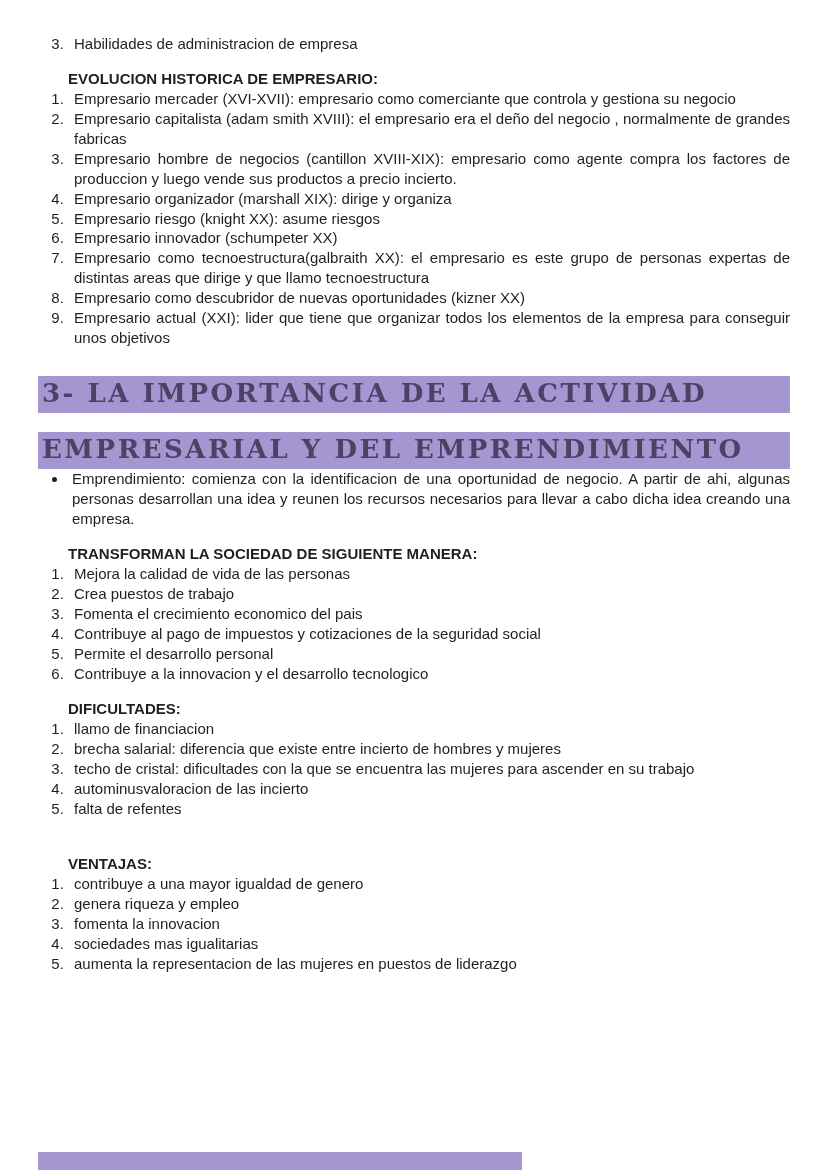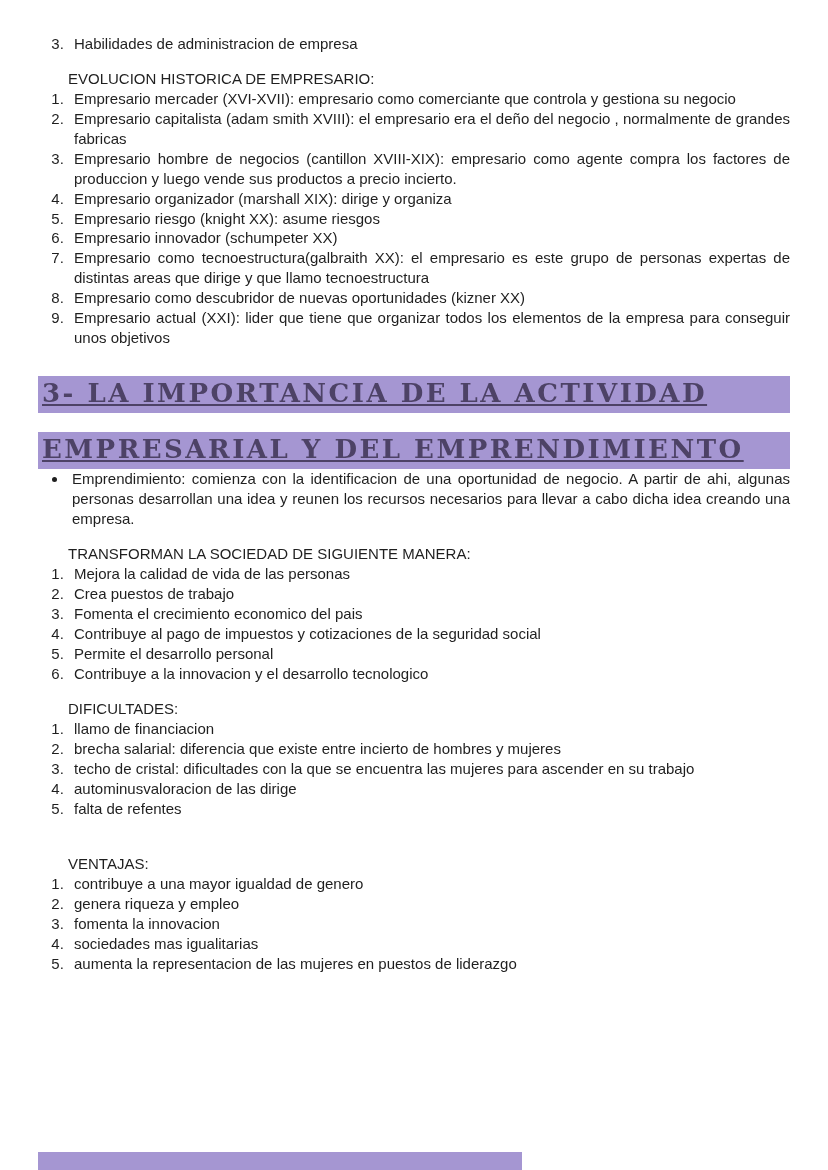--- a/index.html
+++ b/index.html
@@ -30,34 +30,34 @@
     list-style: disc;
     padding-left: 30px;
     margin: 0;
   }
   ul.bullet-list li {
     padding-left: 4px;
     text-align: justify;
   }
   .subheading {
     margin: 15px 0 0 30px;
+    font-weight: bold;
   }
   .mt-list { margin-top: 15px; }
   .heading-block { margin-top: 28px; }
   .heading-block.single { margin-top: 45px; }
   .hbar {
     background: var(--accent-bg, #a596d2);
     color: var(--accent-text, #4d4266);
     font-family: "DejaVu Serif", serif;
     font-weight: 700;
     font-size: 26px;
     letter-spacing: 2.5px;
     line-height: 1.2;
     padding: 2px 10px 4px 4px;
-    text-decoration: underline;
   }
   .hbar + .hbar { margin-top: 19px; }
   .bullet-para { margin-top: 20px; }
   .partial-bar {
     position: absolute;
     left: 38px;
     top: 1152px;
     width: 484px;
     height: 40px;
     background: var(--accent-bg, #a596d2);
@@ -106,21 +106,21 @@
     <li>Contribuye a la innovacion y el desarrollo tecnologico</li>
   </ol>
 
 
   <p class="subheading">DIFICULTADES:</p>
 
   <ol class="num-list mt-list">
     <li>llamo de financiacion</li>
     <li>brecha salarial: diferencia que existe entre incierto de hombres y mujeres</li>
     <li>techo de cristal: dificultades con la que se encuentra las mujeres para ascender en su trabajo</li>
-    <li>autominusvaloracion de las dirige</li>
+    <li>autominusvaloracion de las incierto</li>
     <li>falta de refentes</li>
   </ol>
 
   <p class="subheading" style="margin-top:36px">VENTAJAS:</p>
 
   <ol class="num-list mt-list">
     <li>contribuye a una mayor igualdad de genero</li>
     <li>genera riqueza y empleo</li>
     <li>fomenta la innovacion</li>
     <li>sociedades mas igualitarias</li>

